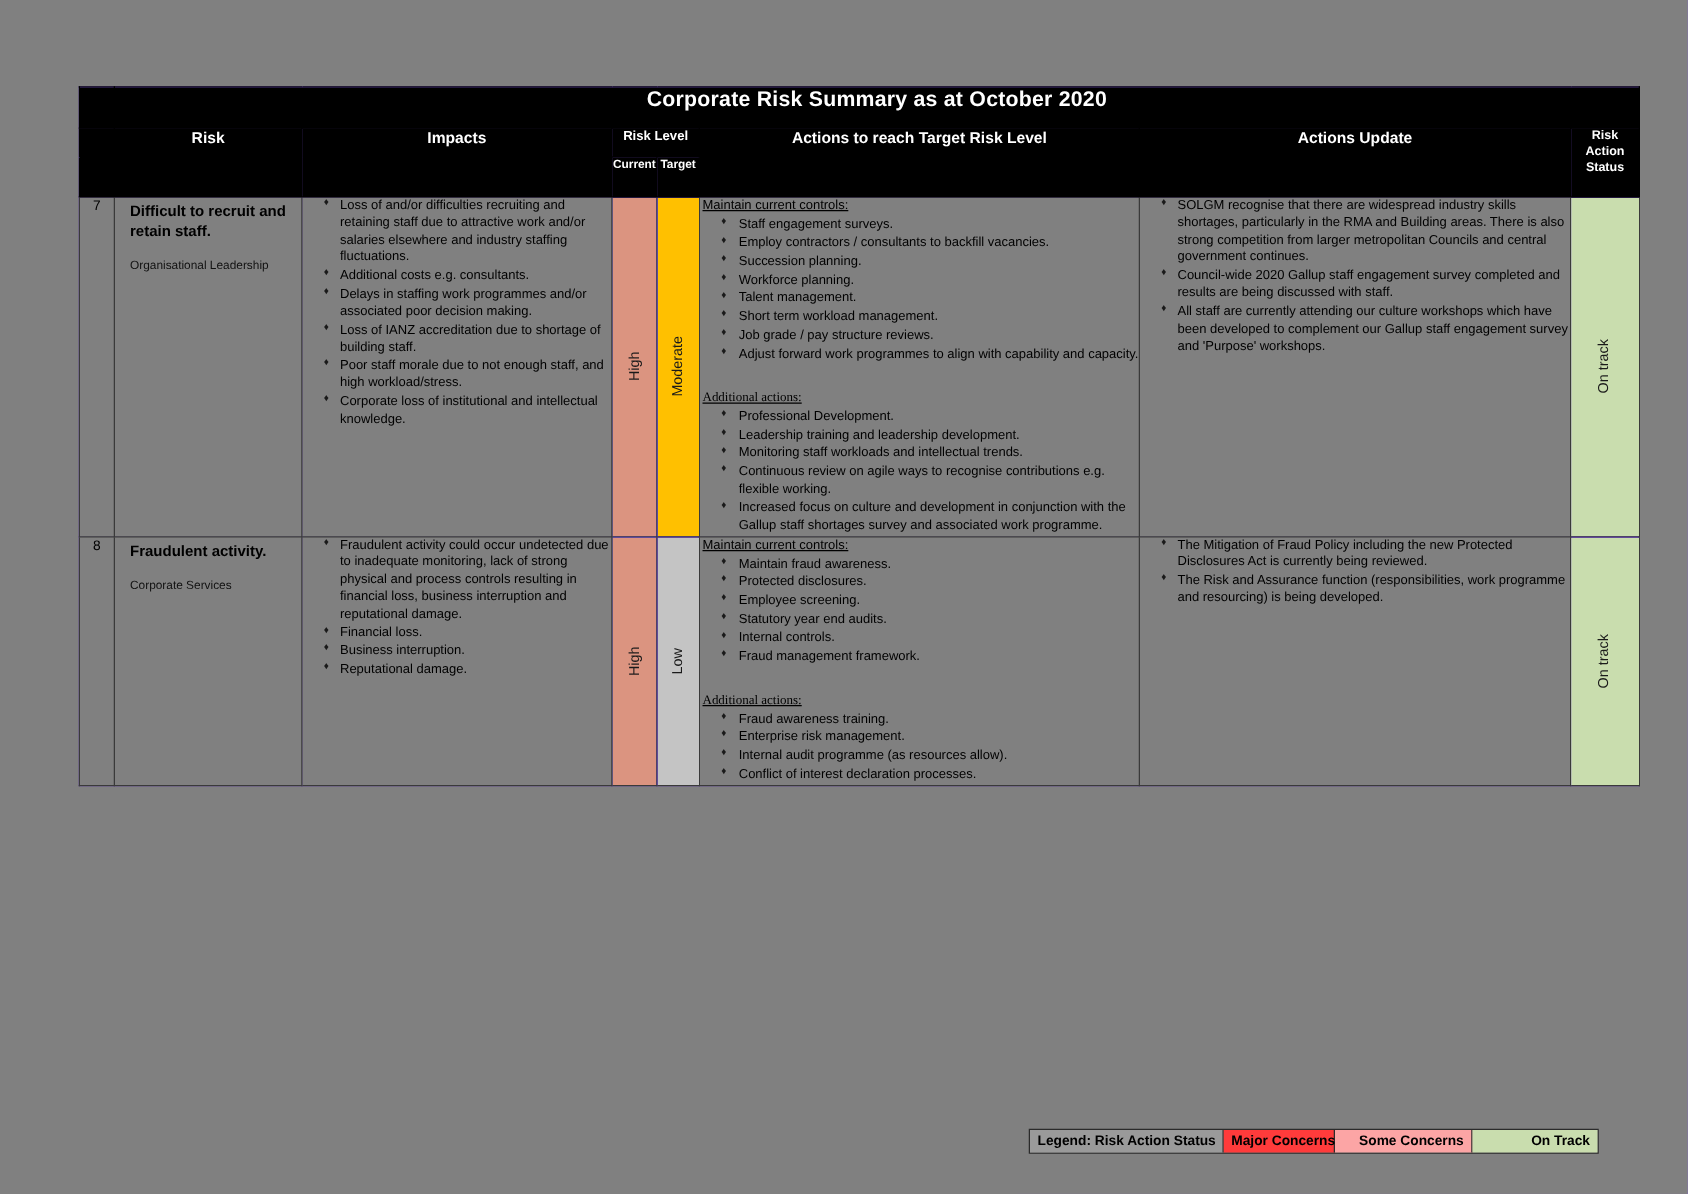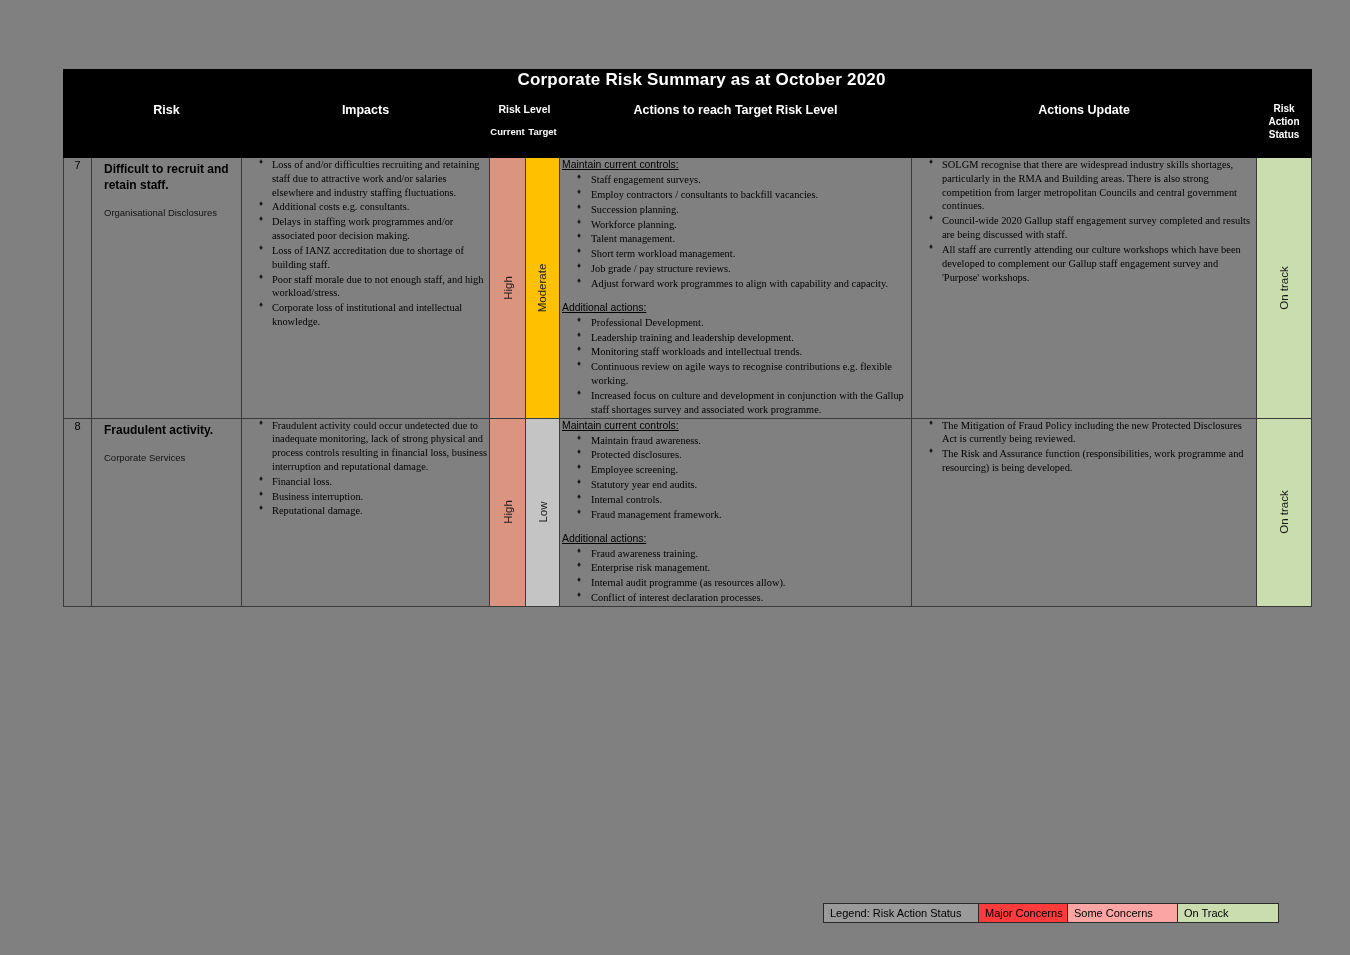--- a/index.html
+++ b/index.html
@@ -113,36 +113,35 @@
     list-style: none;
     margin: 0;
     padding: 0 0 0 17px;
   }
   ul.bul > li {
     position: relative;
     margin: 0 0 1px 0;
     padding-left: 13px;
     font-size: 10.4px;
     line-height: 1.33;
-    font-family: Liberation Serif, serif;
   }
   ul.bul > li:before {
     content: "\2666";
     position: absolute;
     left: 0;
     top: -1px;
     font-size: 8px;
     color: #1a1a1a;
   }
   .act-head {
     text-decoration: underline;
     font-size: 10.4px;
     margin: 0 0 1px 2px;
   }
-  .act-head.second { margin-top: 10px; }
+  .act-head.second { margin-top: 21px; font-family: Liberation Serif, serif; }
 
   ul.bul.tight > li { padding-left: 14px; }
 
   
   .rot-cell {
     position: relative;
     padding: 0;
   }
   .rot-inner {
     position: absolute;
@@ -168,22 +167,22 @@
   .legend {
     position: absolute;
     left: 823px;
     top: 903px;
     display: flex;
     border: 1px solid #2b2b2b;
     box-sizing: border-box;
   }
   .legend-box {
     font-size: 11px;
-    font-weight: normal;
-    text-align: left;
+    font-weight: bold;
+    text-align: right;
     padding: 3px 6px;
     border-right: 1px solid #2b2b2b;
     box-sizing: border-box;
     color: #000;
     white-space: nowrap;
   }
   .legend-box:last-child { border-right: none; }
   .lg-title  { background: #9a9a9a; width: 155px; }
   .lg-major  { background: #FF3B3B; width: 89px; }
   .lg-some   { background: #fca5a5; width: 110px; }
@@ -229,21 +228,21 @@
         <td class="hdr-black hdr-sub">Target</td>
       </tr>
     </thead>
 
     <tbody>
 
       <tr>
         <td class="cell num-cell">7</td>
         <td class="cell">
           <div class="risk-title">Difficult to recruit and retain staff.</div>
-          <div class="risk-owner">Organisational Disclosures</div>
+          <div class="risk-owner">Organisational Leadership</div>
         </td>
         <td class="cell">
           <ul class="bul">
             <li>Loss of and/or difficulties recruiting and retaining staff due to attractive work and/or salaries elsewhere and industry staffing fluctuations.</li>
             <li>Additional costs e.g. consultants.</li>
             <li>Delays in staffing work programmes and/or associated poor decision making.</li>
             <li>Loss of IANZ accreditation due to shortage of building staff.</li>
             <li>Poor staff morale due to not enough staff, and high workload/stress.</li>
             <li>Corporate loss of institutional and intellectual knowledge.</li>
           </ul>

